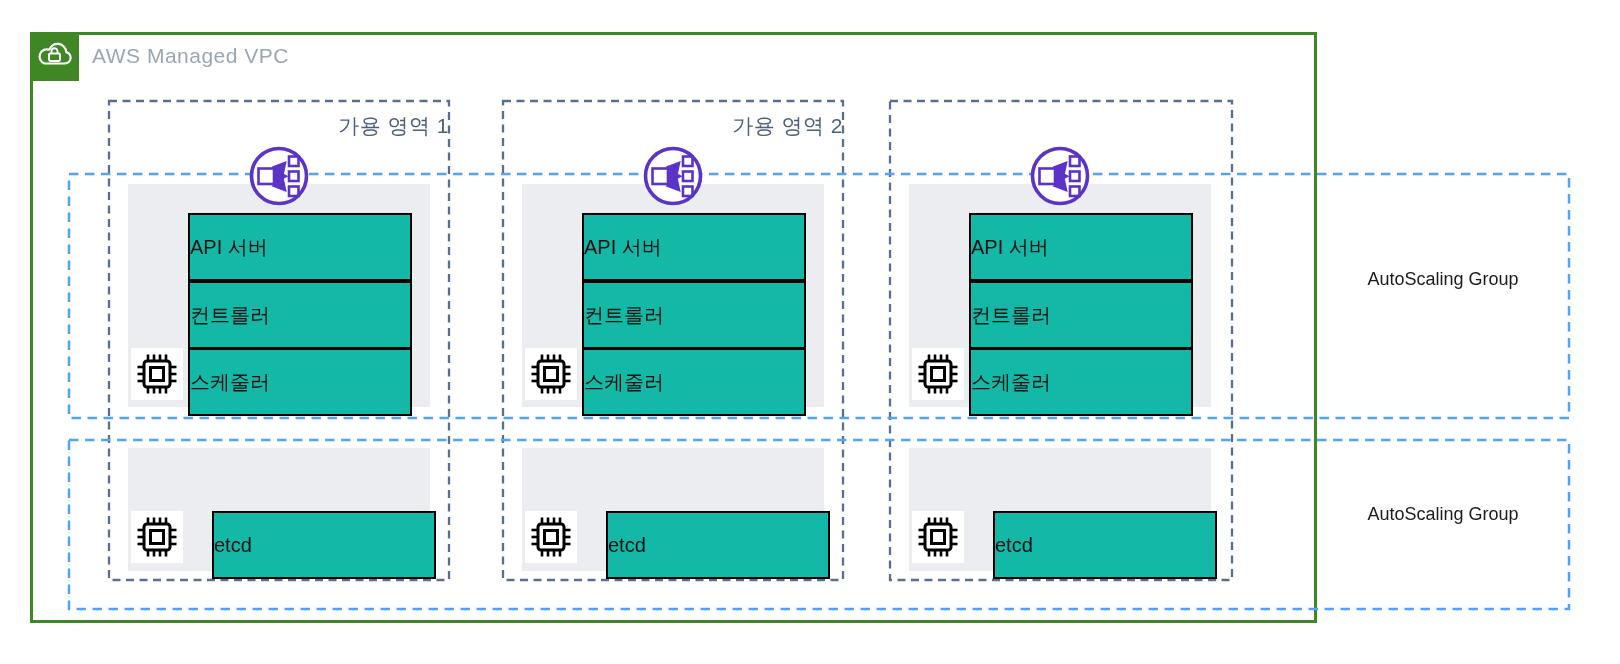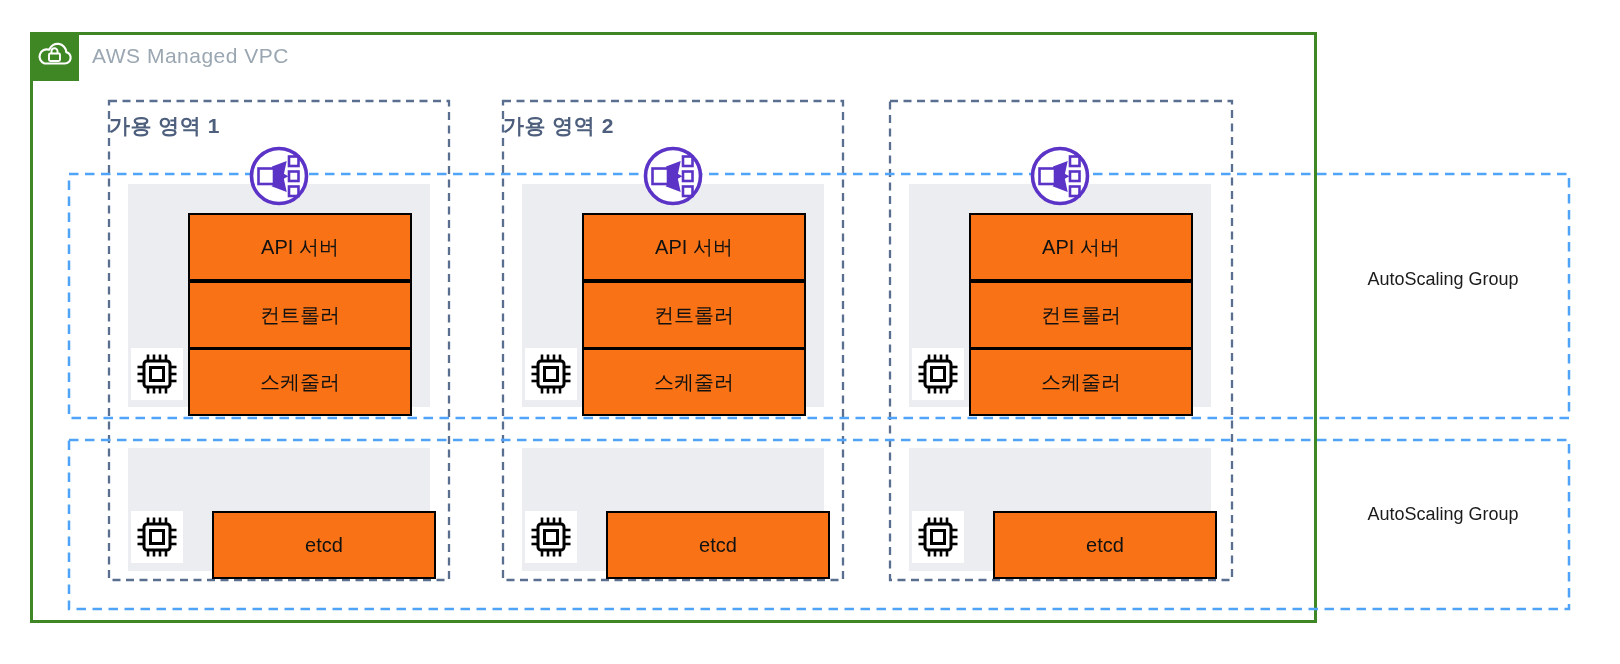--- a/index.html
+++ b/index.html
@@ -12,28 +12,28 @@
     --vpc-label-gray:#9AA7B2;
     --box-border:#000000;
     --text:#111111;
   }
   html,body{margin:0;padding:0;background:#fff;}
   body{font-family:"Liberation Sans","DejaVu Sans",sans-serif;}
   #canvas{position:relative;width:1620px;height:664px;background:#fff;overflow:hidden;}
   #bg-lines{position:absolute;left:0;top:0;width:1620px;height:664px;}
 
   .zone{position:absolute;top:0;width:340px;height:664px;}
-  .zone-label{position:absolute;left:0;top:112px;width:340px;text-align:left;
-    font-size:21px;font-weight:700;color:var(--az-label);letter-spacing:.5px;}
+  .zone-label{position:absolute;left:0;top:112px;width:340px;text-align:right;
+    font-size:21px;font-weight:400;color:var(--az-label);letter-spacing:.5px;}
   .panel{position:absolute;left:19px;width:302px;background:var(--panel-gray);}
   .panel.upper{top:184px;height:223px;}
   .panel.lower{top:448px;height:123px;}
-  .node-row{position:absolute;left:79px;width:224px;height:68px;background:#f97316;
+  .node-row{position:absolute;left:79px;width:224px;height:68px;background:#14b8a6;
     border:2.5px solid var(--box-border);box-sizing:border-box;
-    display:flex;align-items:center;justify-content:center;
+    display:flex;align-items:center;justify-content:flex-start;
     font-size:20px;color:var(--text);}
   .row-0{top:213px;} .row-1{top:281px;font-family:Liberation Serif, serif;} .row-2{top:348px;} .row-etcd{top:511px;margin-left:24px;}
   .chip{position:absolute;left:22px;width:52px;height:52px;background:#fff;
     display:flex;align-items:center;justify-content:center;}
   .chip.for-sched{top:348px;} .chip.for-etcd{top:511px;}
   .lb-icon{position:absolute;left:139px;top:145px;width:62px;height:62px;}
 
   .vpc-label{position:absolute;left:92px;top:44px;font-size:21px;color:var(--vpc-label-gray);
     letter-spacing:.5px;}
   .asg-label{position:absolute;left:1362px;width:162px;text-align:center;

